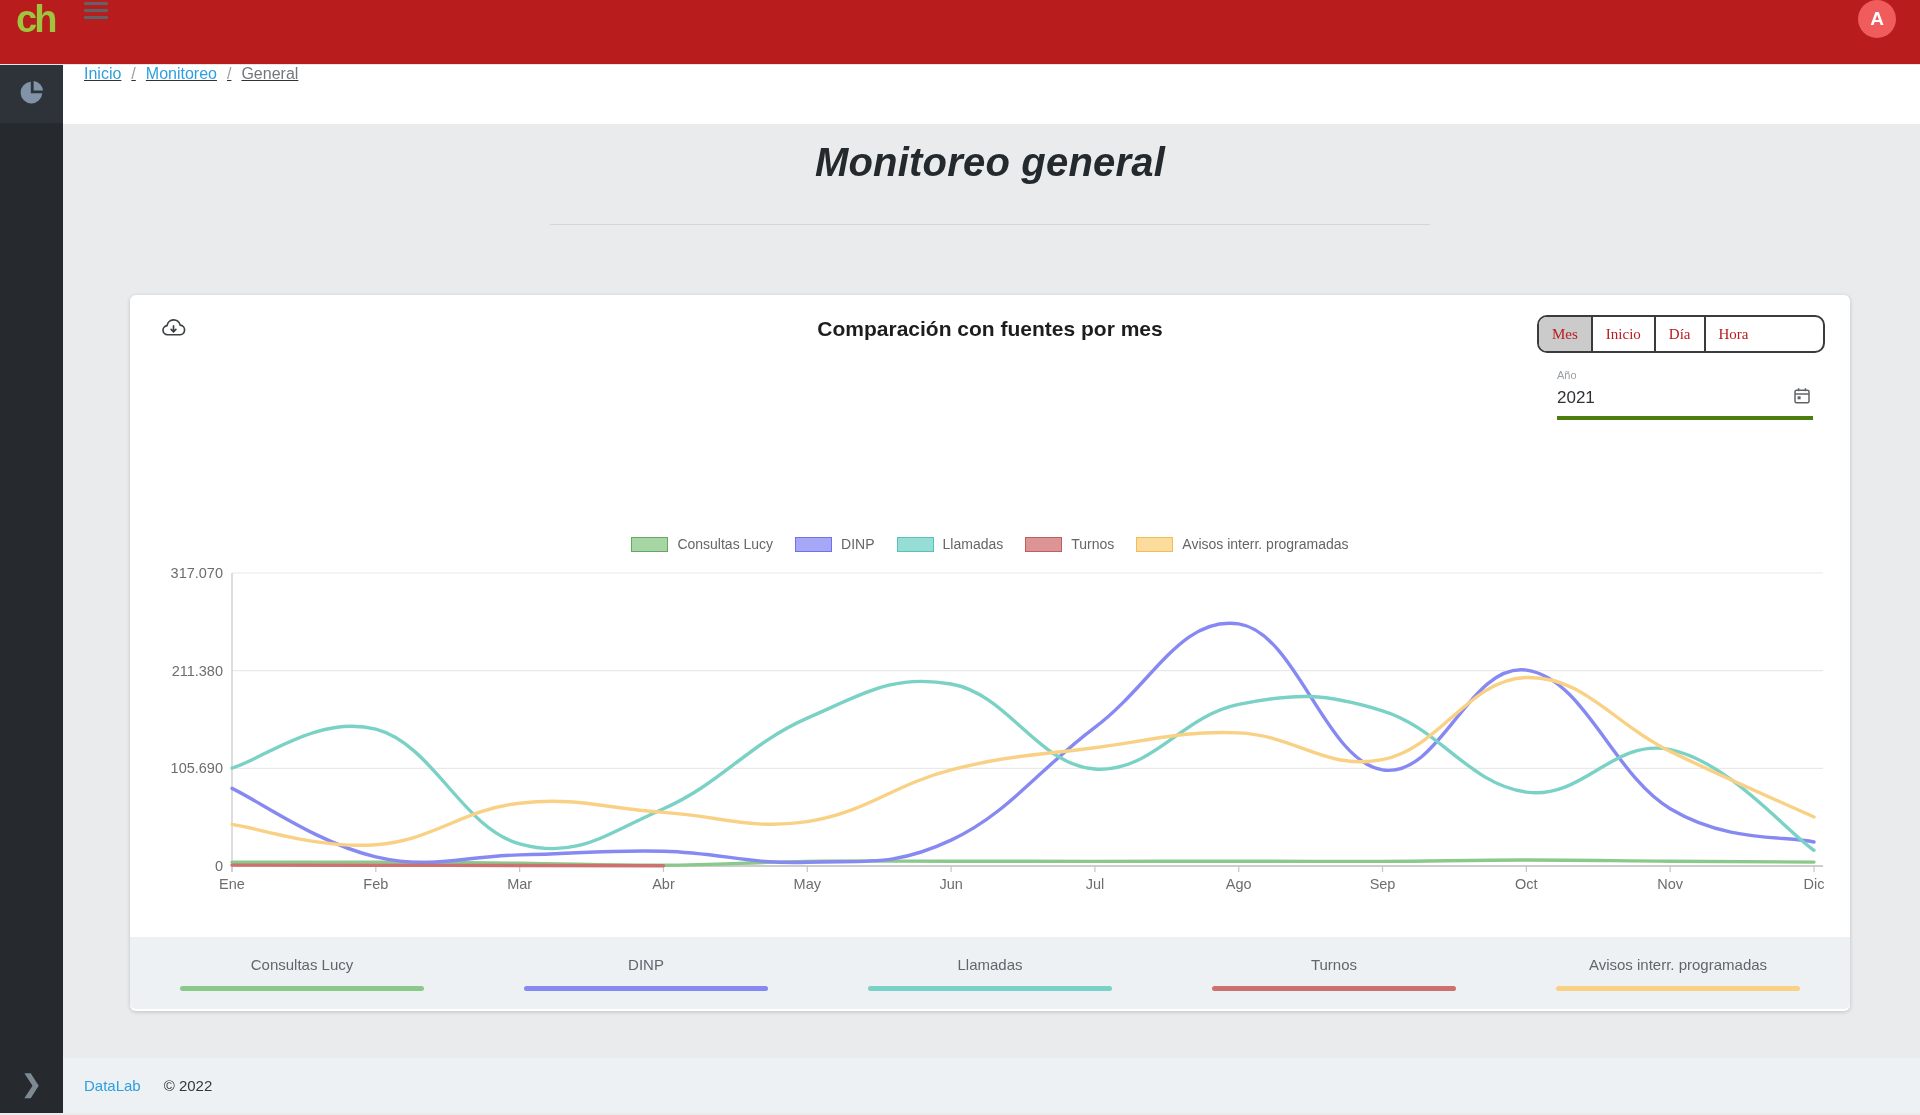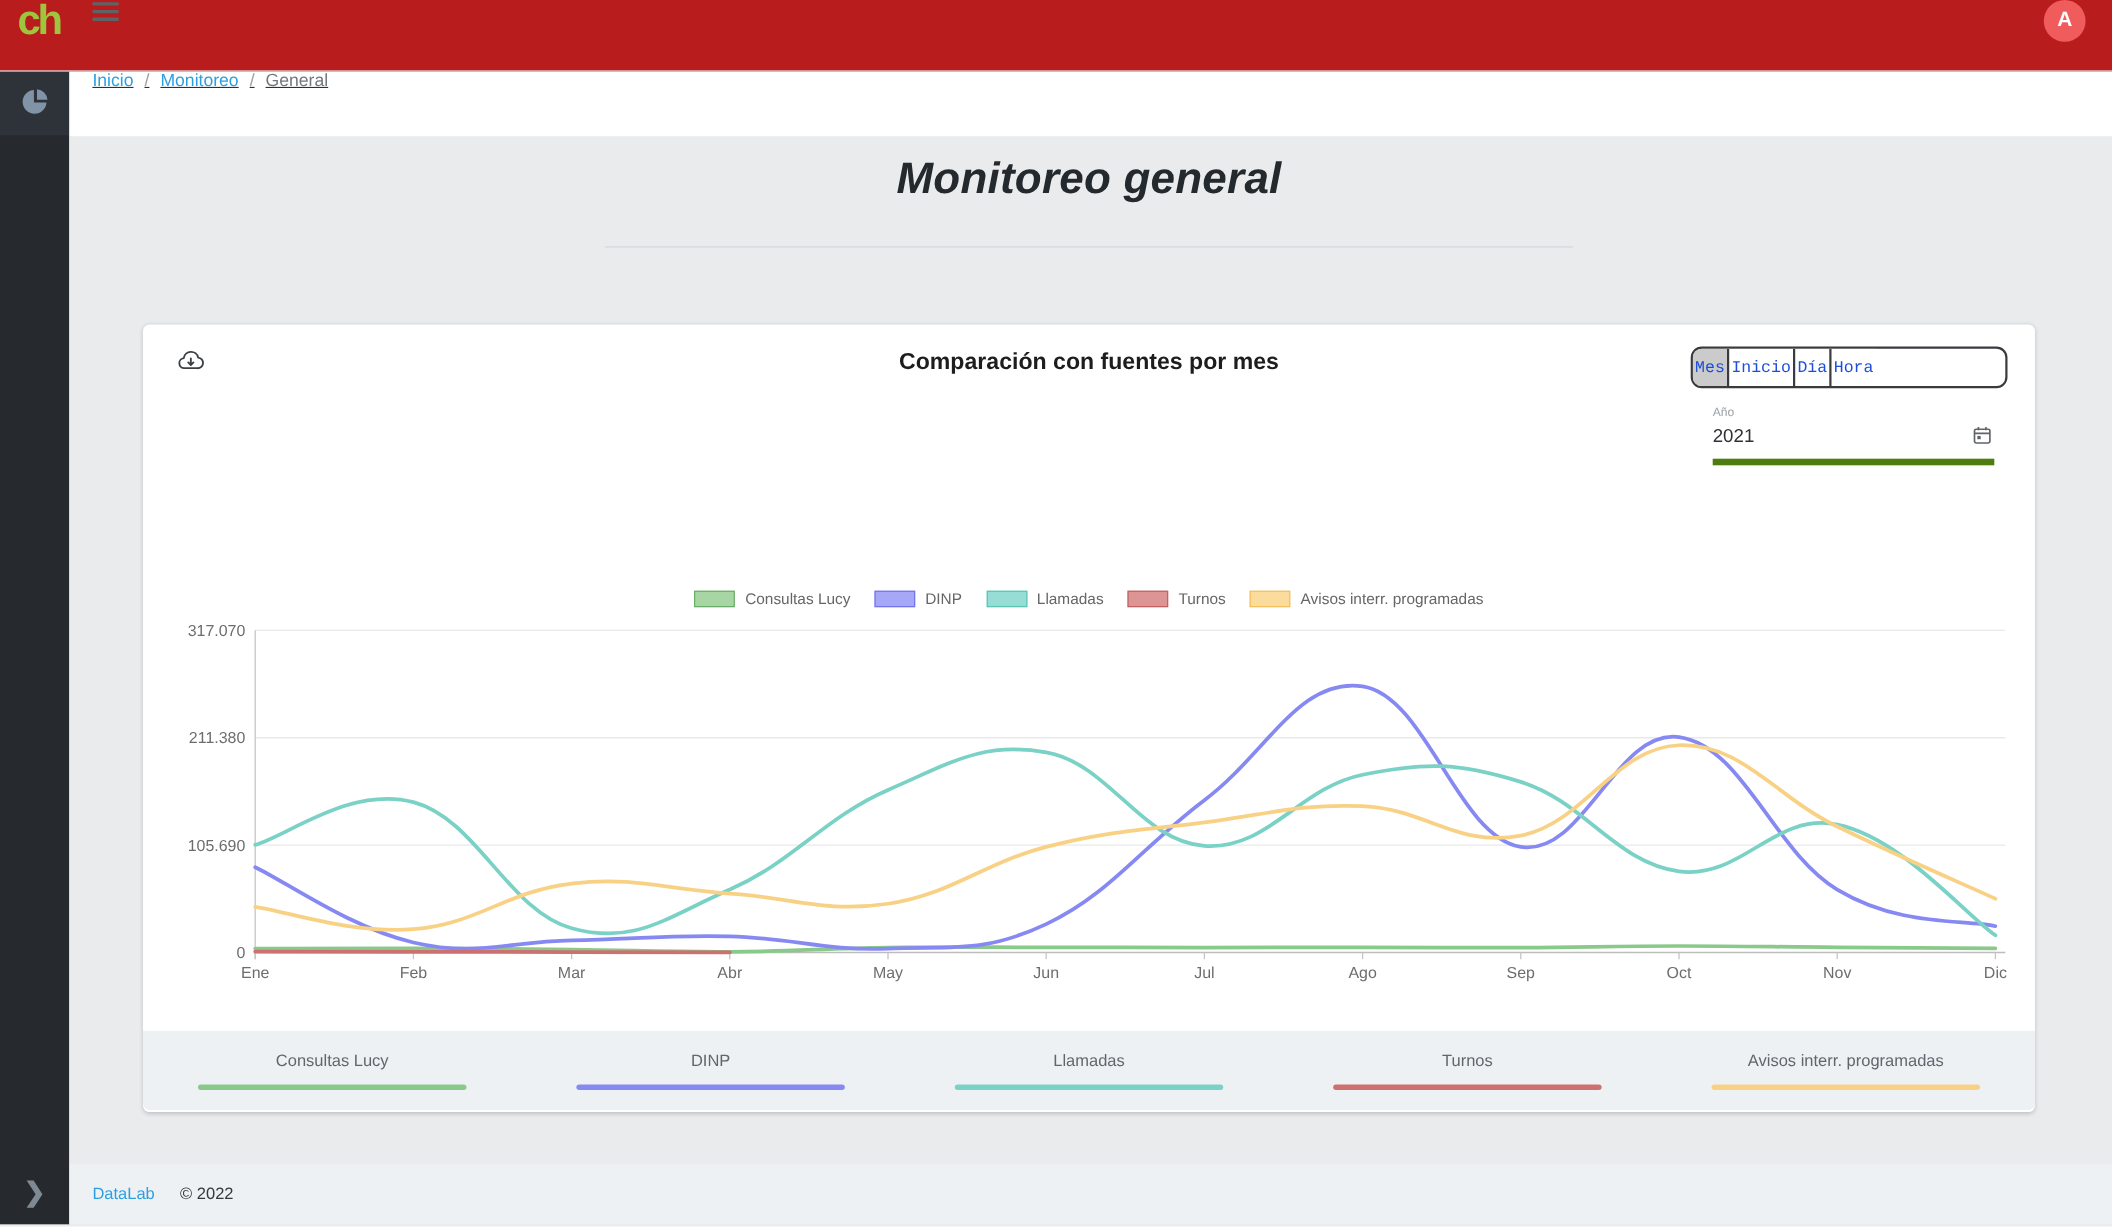--- a/index.html
+++ b/index.html
@@ -60,29 +60,29 @@
   }
   .card-header { height: 238px; position: relative; }
   .download-btn { position: absolute; left: 30px; top: 20px; background: none; border: none; cursor: pointer; }
   .card-title { text-align: center; padding-top: 22px; font-size: 21px; font-weight: 700; color: #1d1d1f; }
   
   .controls { position: absolute; right: 25px; top: 20px; width: 288px; }
   .btn-group { display: flex; border: 2px solid #3a3b3f; border-radius: 10px; overflow: hidden; background: #fff; }
   .btn-group + .btn-group { margin-top: 2px; }
   .seg-btn {
     background: #fff; border: none; border-left: 2px solid #3a3b3f; cursor: pointer;
-    font-size: 15px; color: #1d4ed8; height: 34px; padding: 0 2px; font-family: Liberation Mono, monospace;
+    font-size: 15px; color: #b91c1c; height: 34px; padding: 0 13px; font-family: Liberation Serif, serif;
   }
   .seg-btn:first-child { border-left: none; }
   .seg-btn.selected { background: #cbcbcb; }
   .metric-group .seg-btn { flex: 1; height: 38px; }
   .year-field { margin: 16px 12px 0 20px; }
   .year-label { font-size: 11px; color: #9aa0a6; }
   .year-row {
-    display: flex; align-items: flex-start; border-bottom: 6px solid #4d7c0f;
+    display: flex; align-items: center; border-bottom: 4px solid #4d7c0f;
     padding: 4px 2px 7px 0; margin-top: 2px; cursor: text;
   }
   .year-value { flex: 1; font-size: 17px; color: #2e3135; }
   
   .chart-legend { height: 22px; display: flex; align-items: center; justify-content: center; gap: 22px; }
   .legend-item { display: flex; align-items: center; gap: 9px; cursor: pointer; }
   .legend-swatch { width: 37px; height: 15px; border-style: solid; border-width: 1.5px; }
   .legend-label { font-size: 14px; color: #666; }
   .chart-wrap { height: 350px; position: relative; }
   .chart-wrap svg { display: block; margin: 0 auto; }

